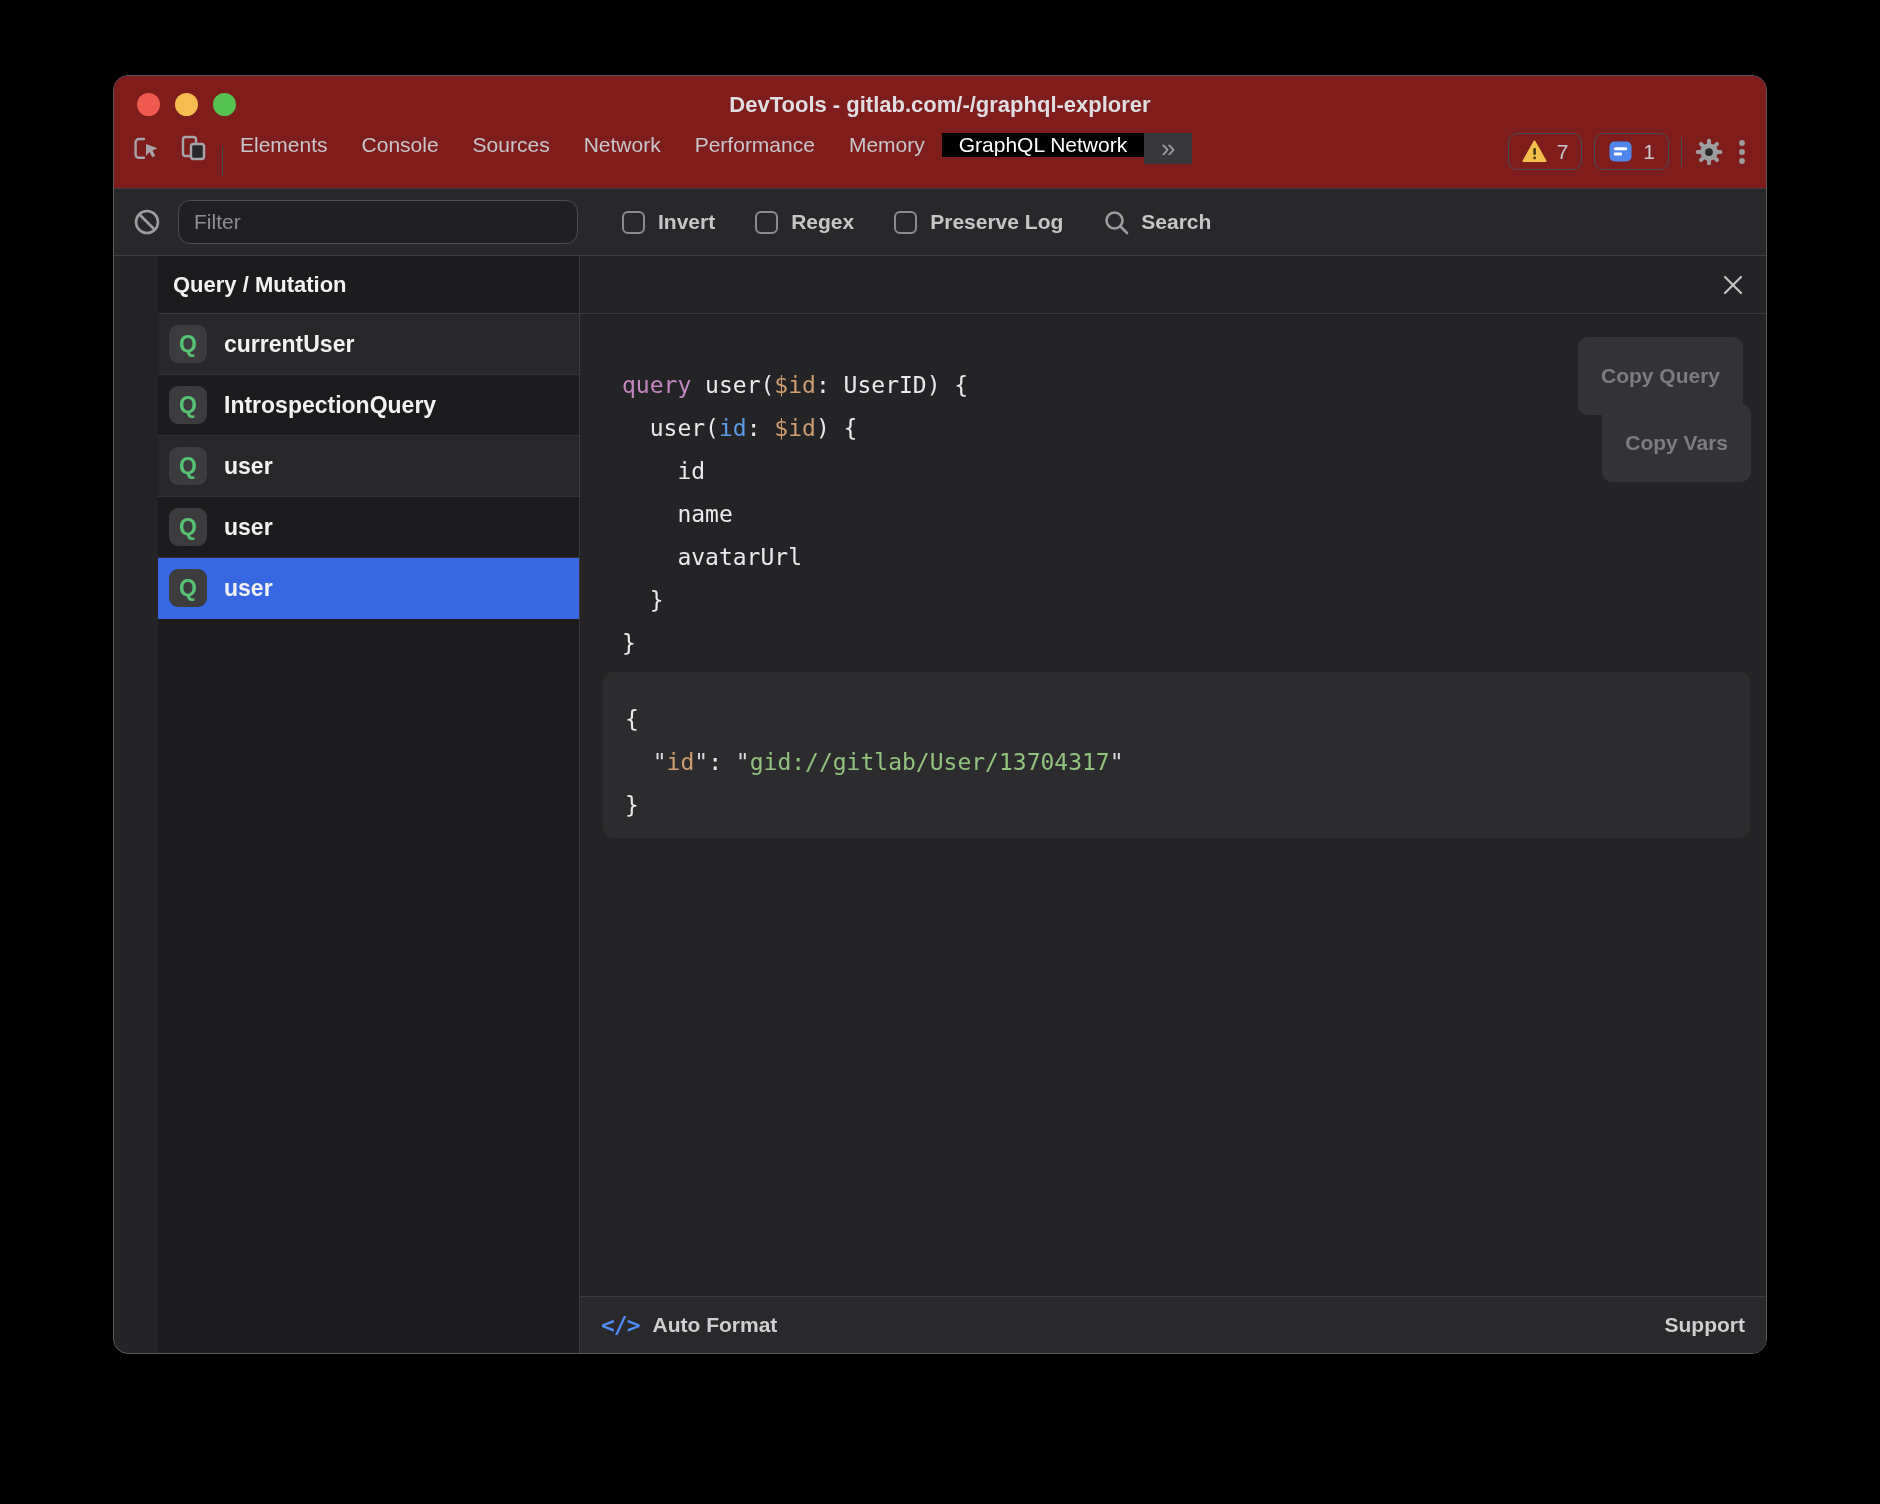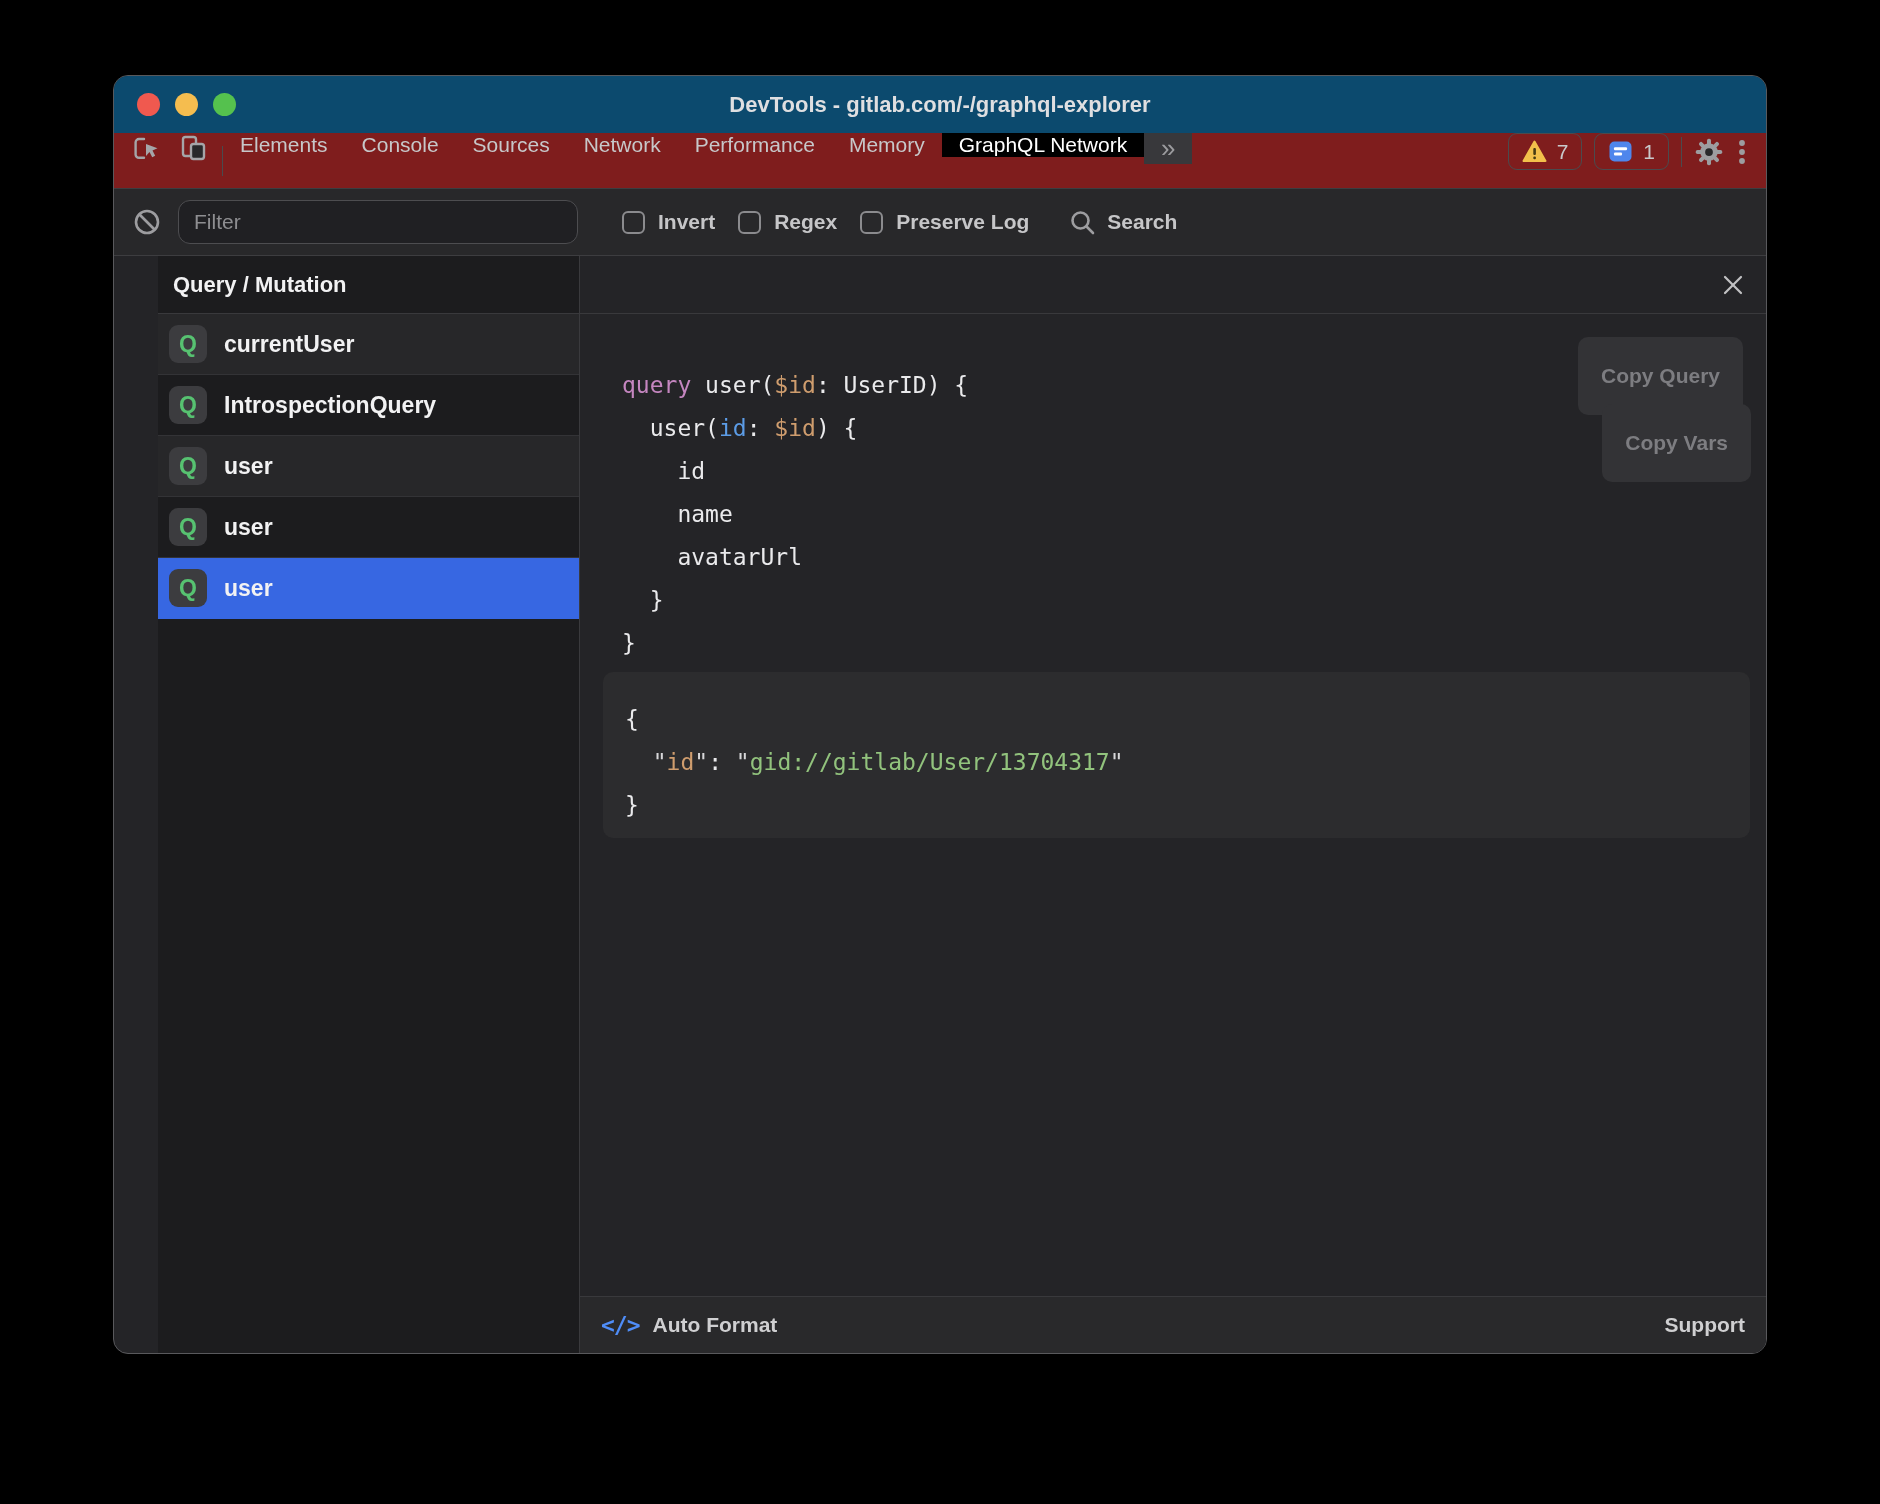--- a/index.html
+++ b/index.html
@@ -7,21 +7,21 @@
   .canvas {
     position: relative; width: 1880px; height: 1504px; background:#000;
     font-family: "Liberation Sans", sans-serif; overflow: hidden;
   }
   .window {
     position: absolute; left: 113px; top: 75px; width: 1654px; height: 1279px;
     background: #242427; border: 1px solid #59595c; border-radius: 15px;
     overflow: hidden; display: flex; flex-direction: column;
   }
   
-  .titlebar { flex: 0 0 57px; background: #0c4a6e; position: relative; display: flex; align-items: center; }
+  .titlebar { flex: 0 0 57px; background: #7f1d1d; position: relative; display: flex; align-items: center; }
   .traffic { display: flex; gap: 15px; margin-left: 23px; z-index: 2; }
   .light { width: 23px; height: 23px; border-radius: 50%; }
   .light.red { background: #f0594f; }
   .light.yellow { background: #f5bd4f; }
   .light.green { background: #55c14e; }
   .win-title { position: absolute; left: 0; right: 0; text-align: center; font-size: 22px; font-weight: bold; color: #dfdfe1; }
   
   .toolbar { flex: 0 0 56px; background: #7f1d1d; border-bottom: 1px solid #3d3d40; display: flex; align-items: flex-start; }
   .tool-icons { display: flex; align-items: center; gap: 16px; padding: 0 14px 0 18px; }
   .vsep { width: 1px; height: 30px; background: #4a4a4d; align-self: center; }
@@ -30,21 +30,21 @@
   .tab.active { background: #000; color: #fff; }
   .more-btn { width: 48px; display: flex; align-items: center; justify-content: center; background: #38383b; color: #9b9b9e; font-size: 26px; }
   .toolbar-spacer { flex: 1; }
   .badge-zone { display: flex; align-items: center; gap: 12px; padding-right: 18px; }
   .count-badge { height: 37px; border: 1px solid #4b4b4e; border-radius: 9px; display: flex; align-items: center; gap: 10px; padding: 0 13px; color: #c9c9cb; font-size: 21px; }
   .icon-btn { display: flex; align-items: center; justify-content: center; }
   
   .filterbar { flex: 0 0 67px; background: #28282a; border-bottom: 1px solid #3d3d40; display: flex; align-items: center; padding: 0 19px; }
   .filter-input { margin-left: 17px; width: 400px; height: 44px; background: #202023; border: 1px solid #4d4d50; border-radius: 12px; color: #dcdcde; font-size: 21px; padding: 0 15px; outline: none; font-family: "Liberation Sans", sans-serif; }
   .filter-input::placeholder { color: #8e8e91; }
-  .opts { display: flex; align-items: center; margin-left: 44px; gap: 23px; }
+  .opts { display: flex; align-items: center; margin-left: 44px; gap: 40px; }
   .opt { display: flex; align-items: center; gap: 13px; font-size: 21px; font-weight: bold; color: #c6c6c8; }
   .checkbox { width: 23px; height: 23px; border: 2px solid #8b8b8e; border-radius: 6px; background: transparent; }
   .search-opt { display: flex; align-items: center; gap: 11px; margin-left: 40px; font-size: 21px; font-weight: bold; color: #c6c6c8; }
   
   .main { flex: 1; display: flex; min-height: 0; }
   .sidebar { flex: 0 0 422px; width: 422px; background: #1c1c1e; border-right: 1px solid #3a3a3d; display: flex; flex-direction: column; margin-left: 44px; }
   .sidebar-header { flex: 0 0 58px; border-bottom: 1px solid #39393c; display: flex; align-items: center; padding-left: 15px; font-size: 22px; font-weight: bold; color: #f2f2f3; }
   .rows { display: block; }
   .rows div.row:nth-of-type(odd) { background: #272729; }
   .rows div.row:nth-of-type(even) { background: #1c1c1e; }

